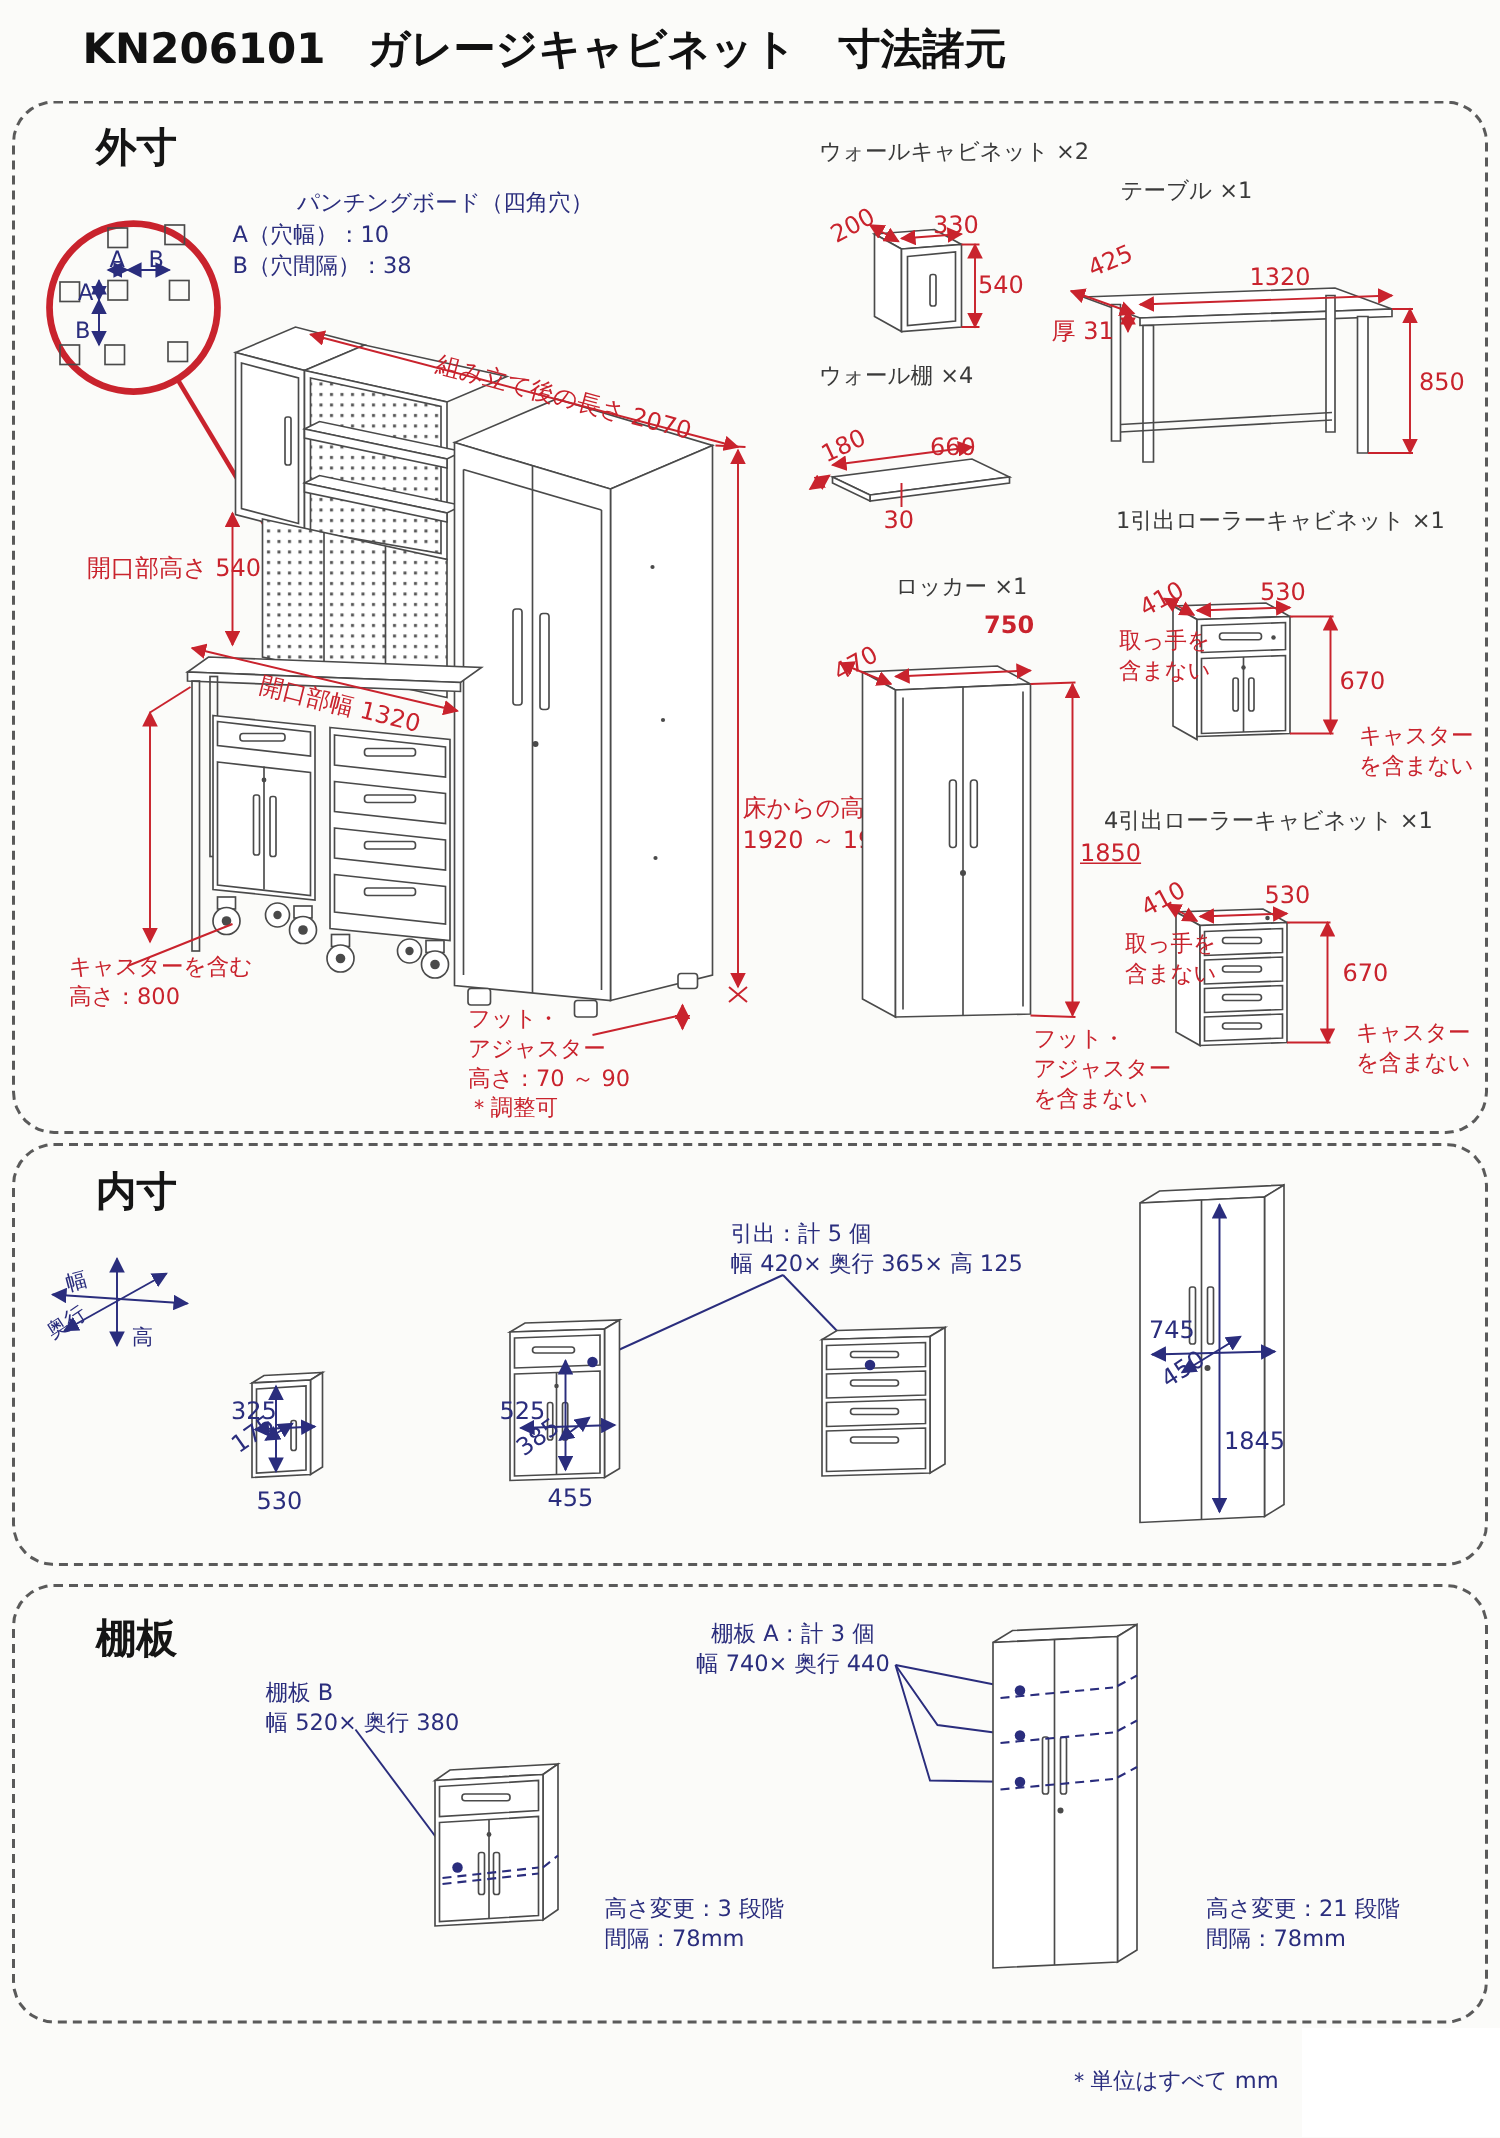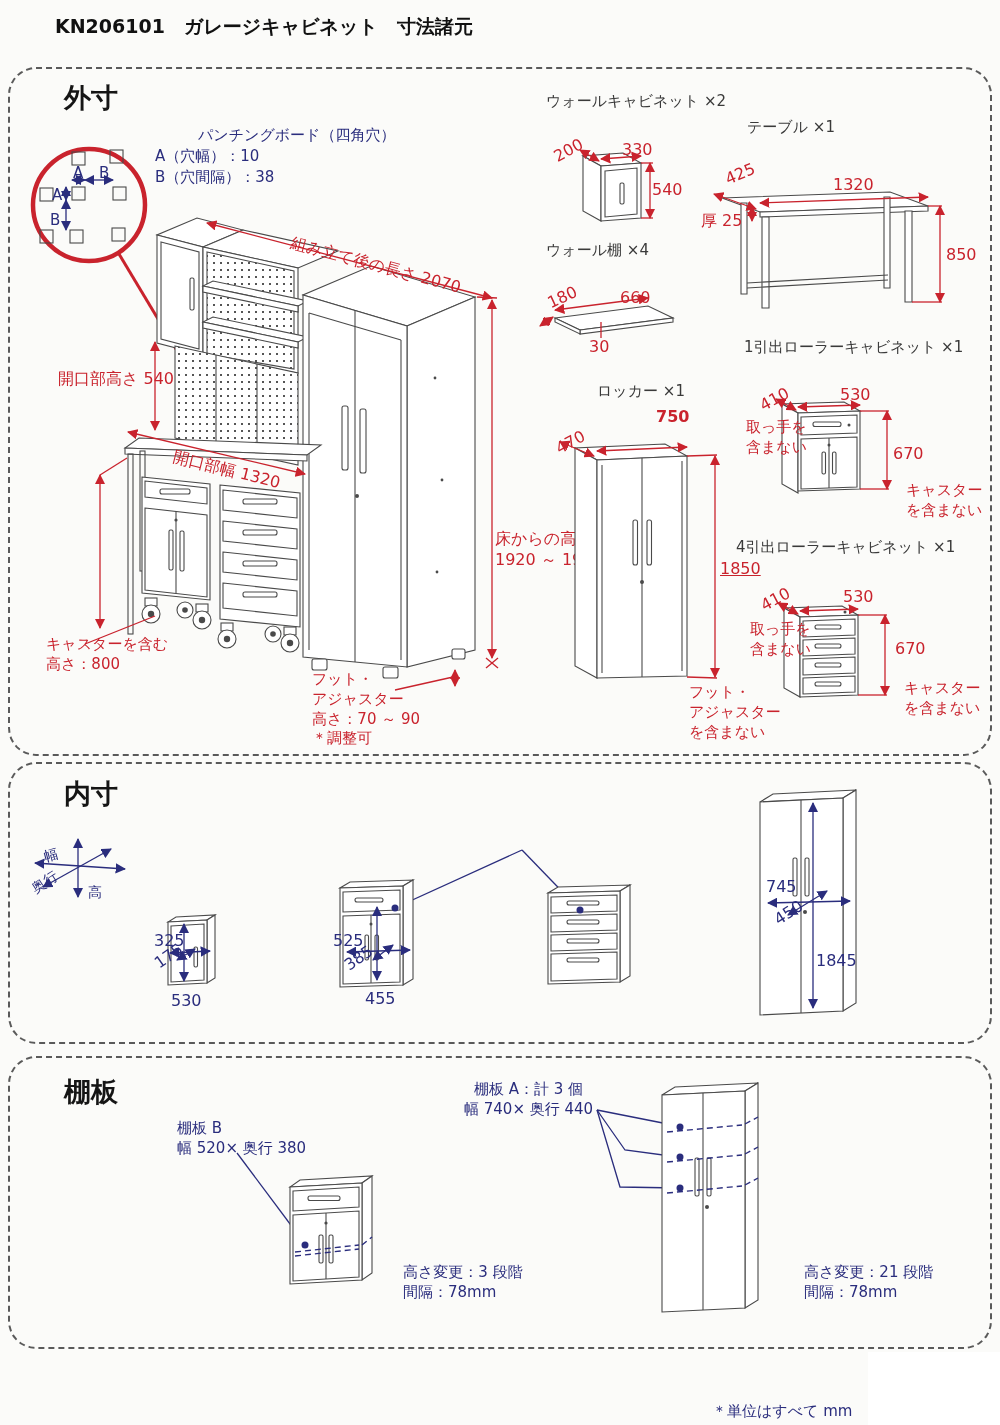--- a/index.html
+++ b/index.html
@@ -6,21 +6,21 @@
   #page{position:relative;width:1000px;height:1425px;background:#fbfbf9;font-family:"DejaVu Sans",sans-serif;overflow:hidden;}
   .abs{position:absolute;}
   svg.abs{overflow:visible;}
   .lbl{position:absolute;font-size:15px;color:#3a3a3a;line-height:1.32;white-space:nowrap;}
   .pre{white-space:pre-line;}
   .red{color:#c9232d;}
   .blue{color:#2a2d7d;}
   .dim{font-size:16px;}
   .sm{font-size:14px;}
   .rot{transform-origin:left top;}
-  .page-title{position:absolute;left:55px;top:14px;font-size:19px;font-weight:bold;color:#111;}
+  .page-title{position:absolute;left:55px;top:14px;font-size:28px;font-weight:bold;color:#111;}
   .sec{position:absolute;border:2px dashed #5a5a5a;border-radius:28px;background:transparent;}
   .sec-h{position:absolute;font-size:27px;font-weight:bold;color:#151515;}
   
   .fc{fill:#ffffff;stroke:#4a4a4a;stroke-width:1.1;}
   .pegf{fill:url(#peg);stroke:#4a4a4a;stroke-width:1.1;}
   .ln{fill:none;stroke:#4a4a4a;stroke-width:1.1;}
   .hdl{fill:#ffffff;stroke:#4a4a4a;stroke-width:1.1;}
   .dot{fill:#4a4a4a;stroke:none;}
   .rd{stroke:#c9232d;stroke-width:1.3;fill:none;marker-start:url(#ra);marker-end:url(#ra);}
   .rl{stroke:#c9232d;stroke-width:1.3;fill:none;}
@@ -214,21 +214,21 @@
     <line class="ln" x1="47" y1="133" x2="188" y2="125"></line>
     <line class="rd" x1="60" y1="48" x2="228" y2="42"></line>
     <line class="rd" x1="14" y1="39" x2="56" y2="54"></line>
     <line class="rd" x1="52" y1="52" x2="52" y2="66"></line>
     <line class="rl" x1="228" y1="51" x2="242" y2="51"></line>
     <line class="rl" x1="212" y1="147" x2="242" y2="147"></line>
     <line class="rd" x1="240" y1="51" x2="240" y2="147"></line>
   </svg>
   <div class="lbl red dim rot" style="left:722px;top:170px;transform:rotate(-23deg);">425</div>
   <div class="lbl red dim" style="left:833px;top:174px;">1320</div>
-  <div class="lbl red dim" style="left:701px;top:210px;">厚 25</div>
+  <div class="lbl red dim" style="left:701px;top:210px;">厚 31</div>
   <div class="lbl red dim" style="left:946px;top:244px;">850</div>
 
   <div class="lbl" style="left:546px;top:241px;">ウォール棚 ×4</div>
   <svg class="abs" style="left:540px;top:282px;" width="180" height="80">
     <polygon class="fc" points="40,48 133,36 108,24 15,36"></polygon>
     <polygon class="fc" points="40,48 133,36 133,40 40,52"></polygon>
     <polygon class="fc" points="40,48 15,36 15,40 40,52"></polygon>
     <line class="rd" x1="15" y1="28" x2="108" y2="16"></line>
     <line class="rd" x1="0" y1="44" x2="13" y2="35"></line>
     <line class="rl" x1="61" y1="40" x2="61" y2="56"></line>
@@ -321,20 +321,22 @@
 
   <svg class="abs" style="left:25px;top:835px;" width="110" height="75">
     <line class="bd" x1="53" y1="4" x2="53" y2="62"></line>
     <line class="bd" x1="10" y1="28" x2="100" y2="34"></line>
     <line class="bd" x1="18" y1="52" x2="86" y2="14"></line>
   </svg>
   <div class="lbl blue sm rot" style="left:42px;top:848px;transform:rotate(-15deg);">幅</div>
   <div class="lbl blue sm rot" style="left:28px;top:882px;transform:rotate(-33deg);">奥行</div>
   <div class="lbl blue sm" style="left:88px;top:883px;">高</div>
 
+  <div class="lbl blue pre" style="left:487px;top:813px;">引出：計 5 個
+幅 420× 奥行 365× 高 125</div>
   <svg class="abs" style="left:8px;top:763px;" width="980" height="277">
     <line class="bl" x1="514" y1="87" x2="389" y2="144"></line>
     <line class="bl" x1="514" y1="87" x2="571" y2="146"></line>
   </svg>
 
   <svg class="abs" style="left:150px;top:905px;" width="100" height="110">
     <polygon class="fc" points="18,17 57,15 65,10 26,12"></polygon>
     <polygon class="fc" points="57,15 65,10 65,73 57,78"></polygon>
     <polygon class="fc" points="18,17 57,15 57,78 18,80"></polygon>
     <polygon class="ln" points="21,21 54,19 54,75 21,77"></polygon>
@@ -447,15 +449,15 @@
     <line class="bdash" x1="22" y1="82" x2="97" y2="75"></line>
     <line class="bdash" x1="100" y1="74" x2="113" y2="67"></line>
     <line class="bdash" x1="22" y1="113" x2="97" y2="106"></line>
     <line class="bdash" x1="100" y1="105" x2="113" y2="98"></line>
     <circle class="bdot" cx="35" cy="47" r="3.5"></circle>
     <circle class="bdot" cx="35" cy="77" r="3.5"></circle>
     <circle class="bdot" cx="35" cy="108" r="3.5"></circle>
   </svg>
 
   <div class="abs" style="left:868px;top:1352px;width:132px;height:73px;background:#ffffff;"></div>
-  <div class="lbl blue" style="left:712px;top:1378px;margin-top:24px;">＊単位はすべて mm</div>
+  <div class="lbl blue" style="left:712px;top:1378px;">＊単位はすべて mm</div>
 
 </div>
 
 </body></html>

